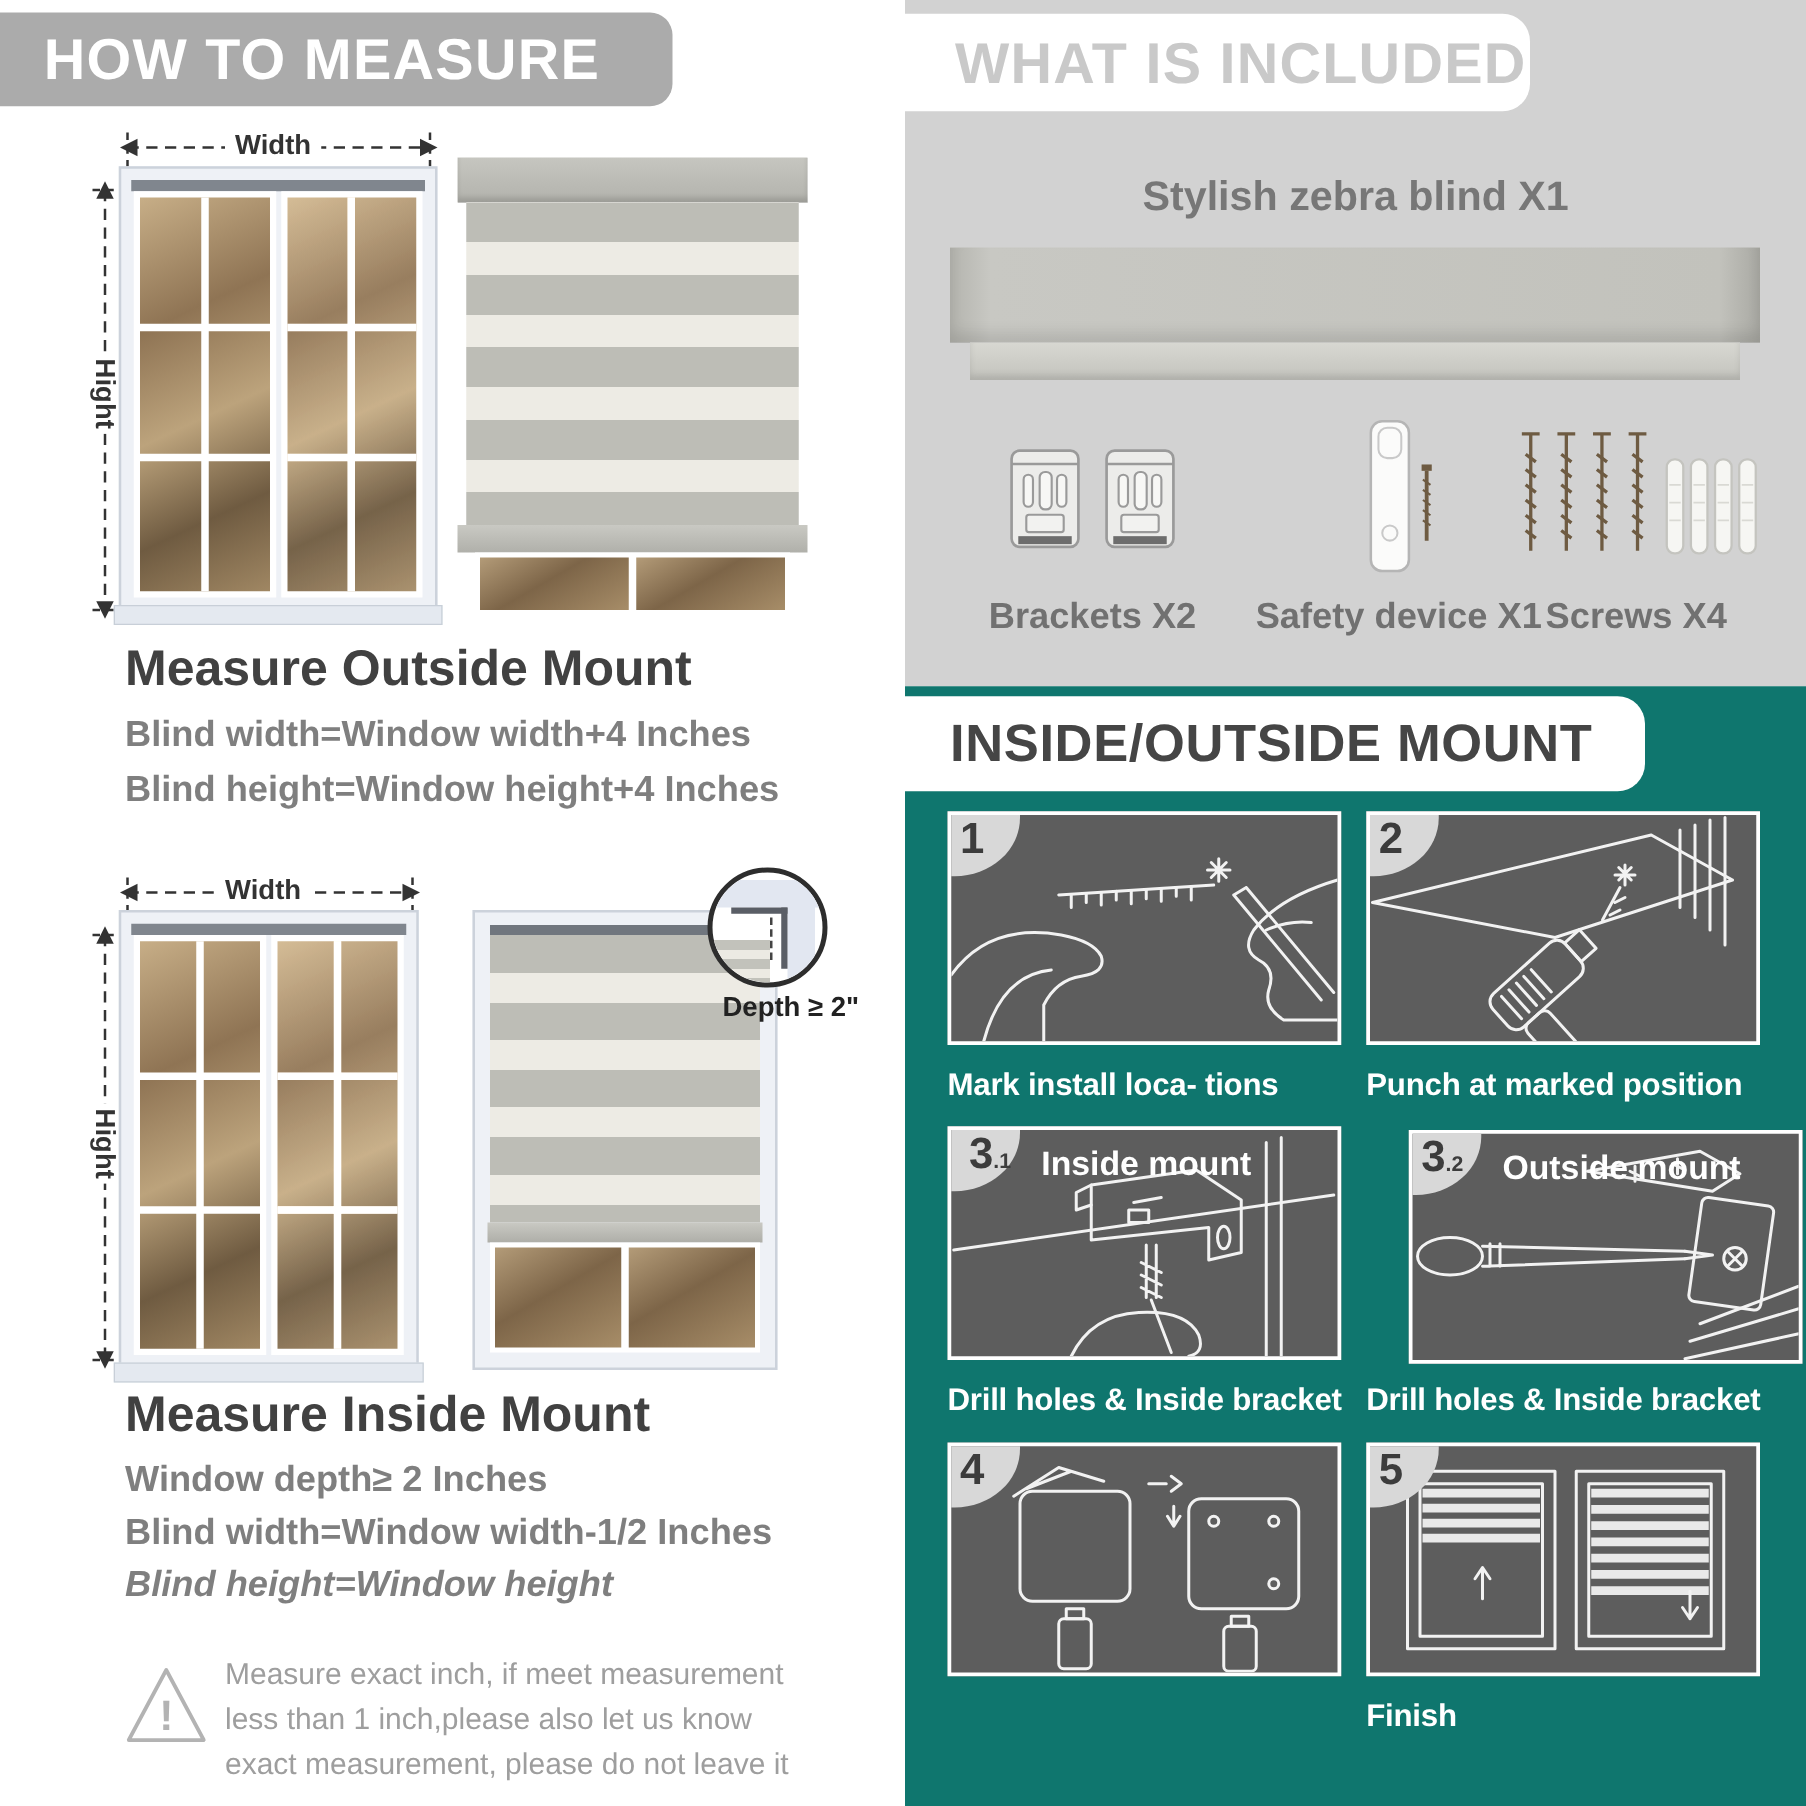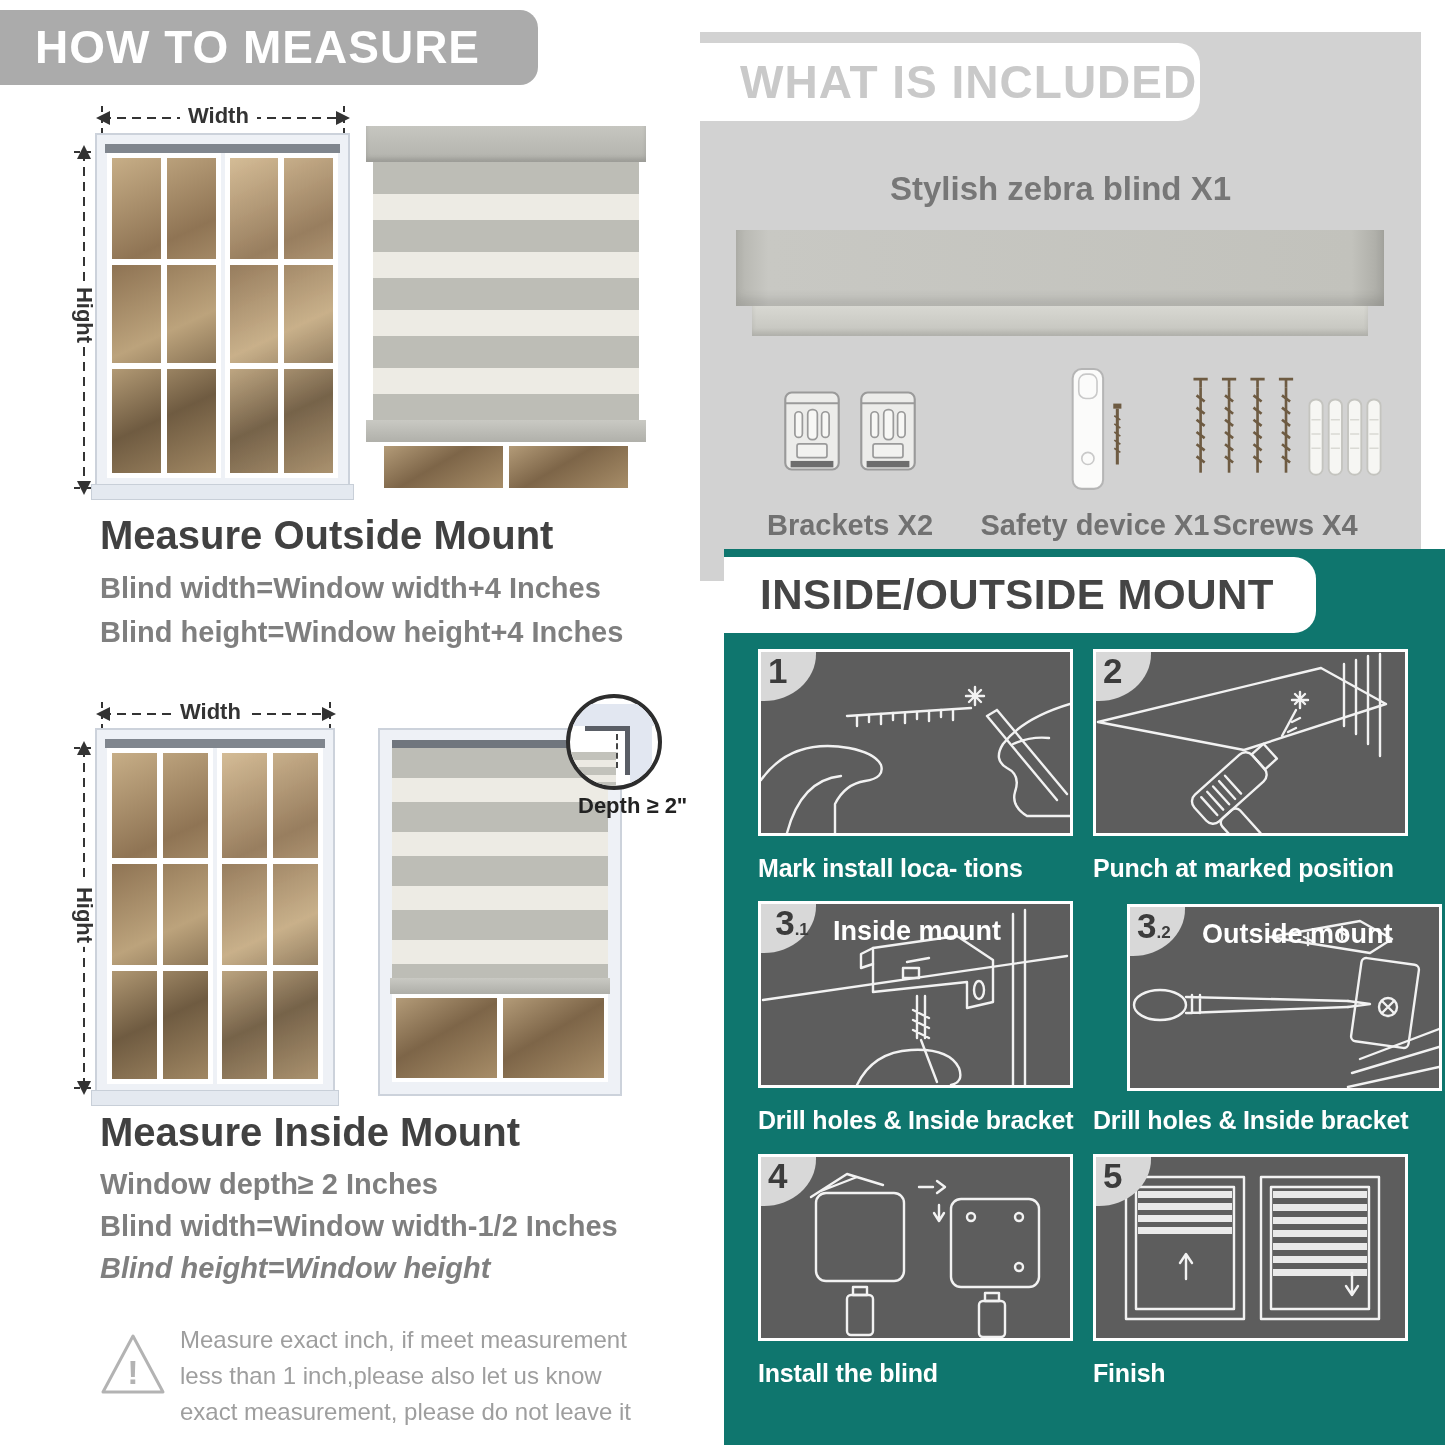--- a/index.html
+++ b/index.html
@@ -62,21 +62,21 @@
     border-top:5px solid #5a5e66;border-right:5px solid #5a5e66;}
   .dc-dash{position:absolute;top:36px;right:40px;width:0;height:34px;border-left:2px dashed #444;}
   .dc-blind{position:absolute;left:0;bottom:0;width:46px;height:34px;
     background:repeating-linear-gradient(180deg,#c2c2bb 0 8px,#eceae3 8px 15px);}
   .depth-label{font-size:22px;font-weight:bold;color:#222;}
 
   
   .warn-text{font-size:24px;color:#9e9e9e;line-height:1.5;width:460px;}
 
   
-  .panel-light{left:700px;top:0;width:721px;height:549px;background:#d2d2d2;margin-top:32px;}
+  .panel-light{left:724px;top:0;width:721px;height:549px;background:#d2d2d2;}
   .panel-dark{left:724px;top:549px;width:721px;height:896px;background:#0f766e;}
   .banner-white-light{position:absolute;left:0;top:11px;width:500px;height:78px;background:#fff;
     border-radius:0 22px 22px 0;color:#c9c9c9;font-size:46px;font-weight:bold;line-height:78px;
     padding-left:40px;letter-spacing:1px;box-sizing:border-box;}
   .product-title{position:absolute;left:0;top:138px;width:100%;text-align:center;
     font-size:33px;font-weight:bold;color:#777;}
   .bar-main{position:absolute;left:36px;top:198px;width:648px;height:76px;
     background:linear-gradient(90deg,#b4b4ae,#c8c8c3 5%,#c2c2bc 95%,#a9a9a3);
     box-shadow:inset 0 -8px 10px rgba(0,0,0,.10);}
   .bar-under{position:absolute;left:52px;top:274px;width:616px;height:30px;
@@ -383,21 +383,20 @@
         <rect x="190" y="42" width="88" height="88" rx="10"></rect>
         <circle cx="210" cy="60" r="4"></circle>
           <circle cx="258" cy="60" r="4"></circle>
           <circle cx="258" cy="110" r="4"></circle>
         <path d="M178,48 v14 M173,56 l5,8 l5,-8"></path>
         <rect x="224" y="136" width="14" height="8"></rect>
         <rect x="218" y="144" width="26" height="36" rx="4"></rect>
       </svg>
       <span class="badge"><span class="n">4</span><span class="s"></span></span>
     </div>
-    <div class="caption" style="left:34px;top:810px;">Install the blind</div>
 
     <div class="step-panel" style="left:369px;top:605px;">
       <svg class="art" viewBox="0 0 309 181">
         <rect x="30" y="20" width="118" height="142"></rect>
         <rect x="40" y="30" width="98" height="122"></rect>
         <rect class="fillw" x="42" y="34" width="94" height="7"></rect>
         <rect class="fillw" x="42" y="46" width="94" height="7"></rect>
         <rect class="fillw" x="42" y="58" width="94" height="7"></rect>
         <rect class="fillw" x="42" y="70" width="94" height="7"></rect>
         <path d="M90,122 V98 M84,106 l6,-9 l6,9"></path>

